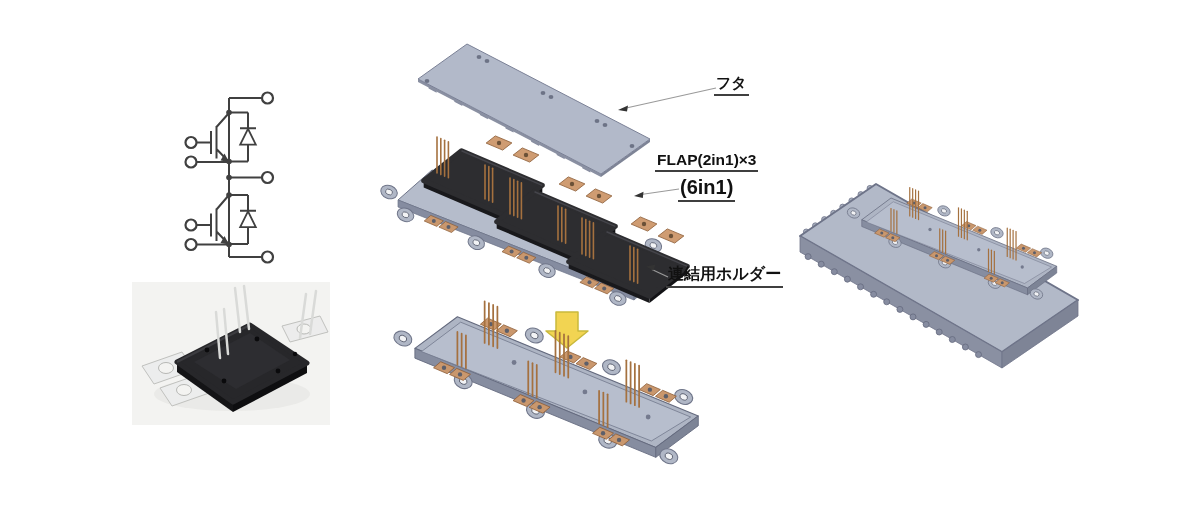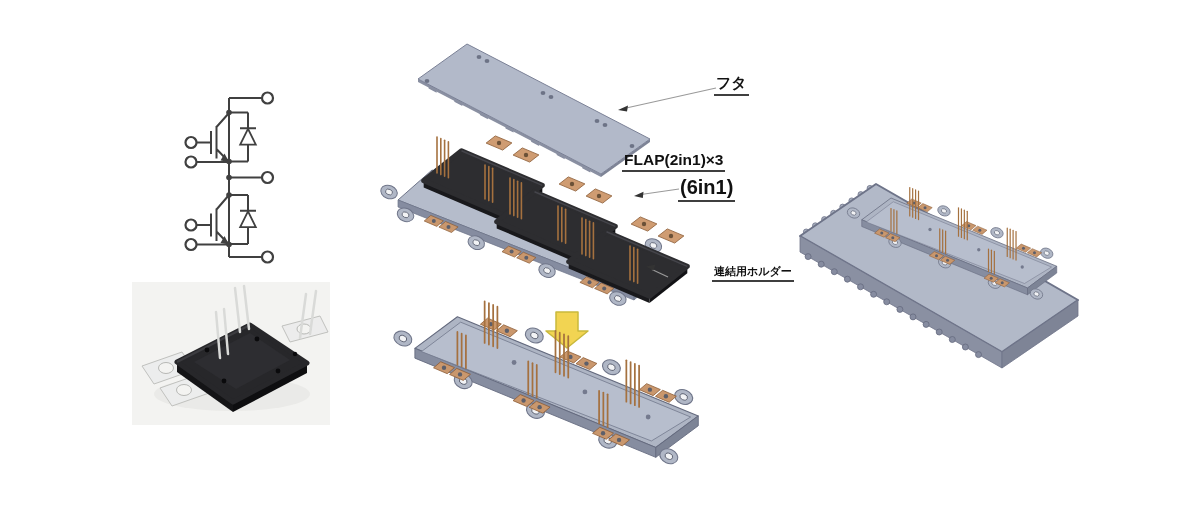--- a/index.html
+++ b/index.html
@@ -3,23 +3,23 @@
 <meta charset="utf-8">
 <style>
   html,body{margin:0;padding:0;background:#fff;}
   .canvas{position:relative;width:1200px;height:520px;background:#ffffff;overflow:hidden;
           font-family:"Liberation Sans","DejaVu Sans",sans-serif;border-radius:15px;}
   .abs{position:absolute;}
   .callout{position:absolute;font-weight:bold;color:#111;
            border-bottom:2px solid #3f3f3f;padding:0 2px 1px 2px;white-space:nowrap;
            font-family:"Liberation Sans","DejaVu Sans",sans-serif;}
   .callout.lid{left:714px;top:74px;font-size:15px;}
-  .callout.flap1{left:622px;top:151px;font-size:15.5px;}
+  .callout.flap1{left:655px;top:151px;font-size:15.5px;}
   .callout.flap2{left:678px;top:176px;font-size:20px;}
-  .callout.holder{left:666px;top:264px;font-size:11px;margin-left:46px;}
+  .callout.holder{left:666px;top:264px;font-size:16px;}
   .photo{left:132px;top:282px;width:198px;height:143px;background:#f3f3f1;}
 </style>
 </head>
 <body>
 
 <div class="canvas">
 
   <svg class="abs" style="left:180px;top:85px" width="110" height="185" viewBox="180 85 110 185">
     <g stroke="#404040" stroke-width="2" fill="none">
 

